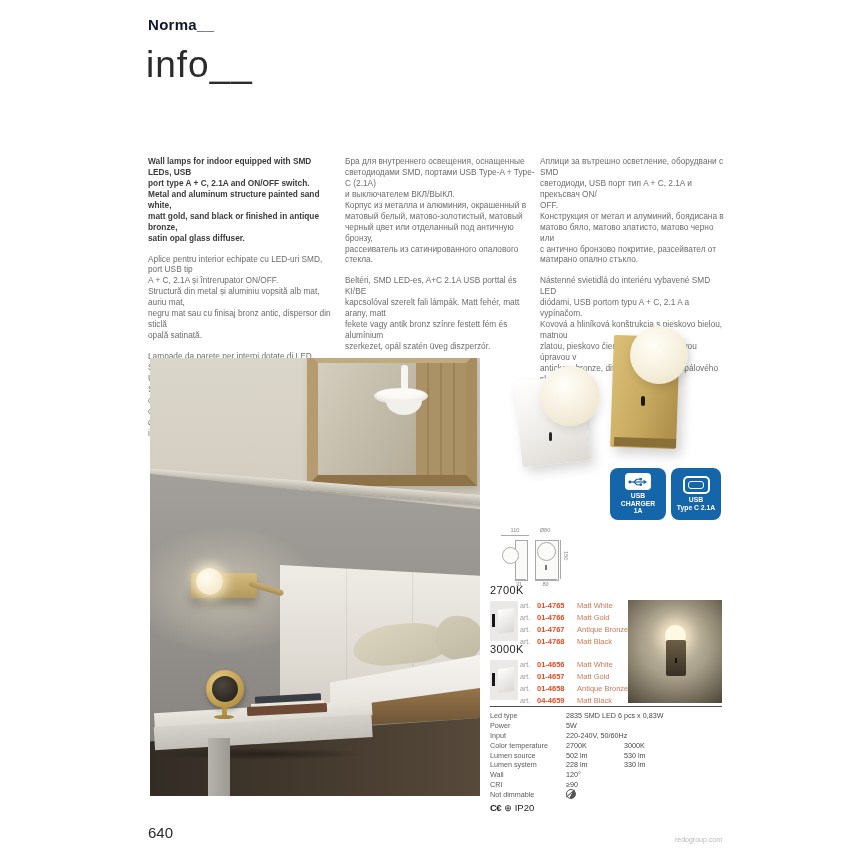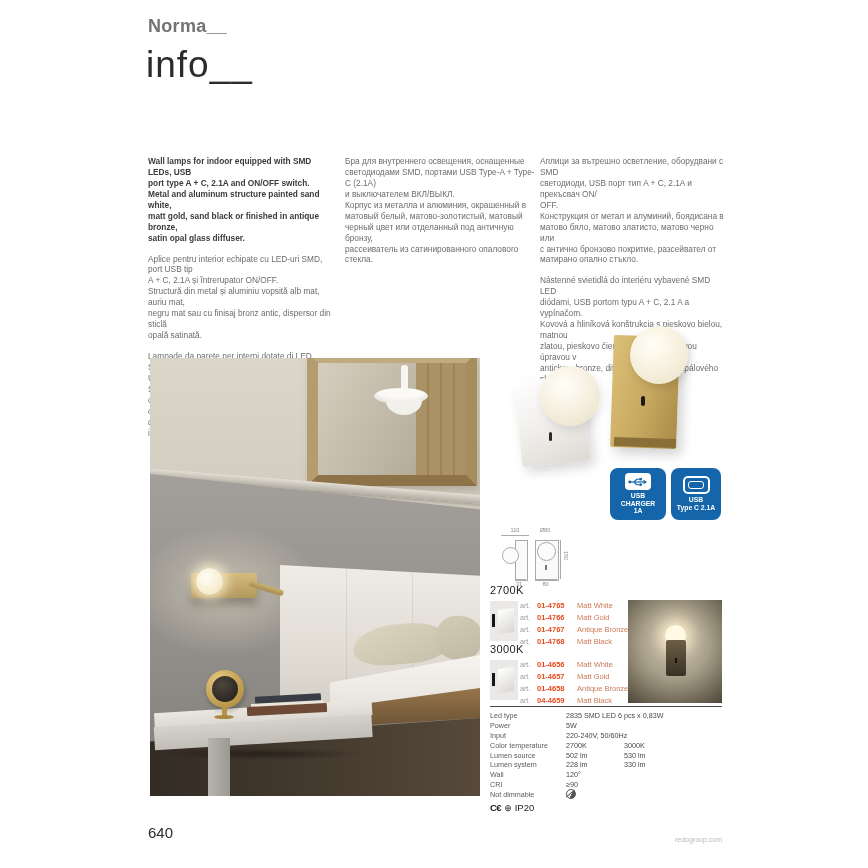--- a/index.html
+++ b/index.html
@@ -1,20 +1,20 @@
 <!DOCTYPE html>
 <html><head>
 <meta charset="utf-8">
 <style>
   html,body{margin:0;padding:0;background:#fff;}
   .page{position:relative;width:868px;height:868px;background:#fff;overflow:hidden;
         font-family:"Liberation Sans",sans-serif;color:#333;}
 
   
-  .brand{position:absolute;left:148px;top:16px;font-size:18px;font-weight:700;color:#737373;letter-spacing:.3px;}
+  .brand{position:absolute;left:148px;top:16px;font-size:15px;font-weight:700;color:#0f172a;letter-spacing:.3px;}
   .title{position:absolute;left:146px;top:44px;font-size:37px;font-weight:300;color:#2b2b2b;letter-spacing:1px;}
 
   
   .col{position:absolute;top:112px;font-size:8.3px;line-height:1.32;color:#6c6c6c;margin-top:44px;}
   .col1{left:148px;width:186px;}
   .col2{left:345px;width:190px;}
   .col3{left:540px;width:186px;}
   .para{margin:0 0 10px 0;white-space:pre-line;}
   .para.lead{font-weight:700;color:#3b3b3b;}
 
@@ -193,20 +193,24 @@
 in vetro opalino satinato.</p>
   </div>
   <div class="col col2">
     <p class="para">Бра для внутреннего освещения, оснащенные
 светодиодами SMD, портами USB Type-A + Type-C (2.1A)
 и выключателем ВКЛ/ВЫКЛ.
 Корпус из металла и алюминия, окрашенный в
 матовый белый, матово-золотистый, матовый
 черный цвет или отделанный под античную бронзу,
 рассеиватель из сатинированного опалового стекла.</p>
+    <p class="para">Beltéri, SMD LED-es, A+C 2.1A USB porttal és KI/BE
+kapcsolóval szerelt fali lámpák. Matt fehér, matt arany, matt
+fekete vagy antik bronz színre festett fém és alumínium
+szerkezet, opál szatén üveg diszperzór.</p>
   </div>
   <div class="col col3">
     <p class="para">Аплици за вътрешно осветление, оборудвани с SMD
 светодиоди, USB порт тип A + C, 2.1A и прекъсвач ON/
 OFF.
 Конструкция от метал и алуминий, боядисана в
 матово бяло, матово златисто, матово черно или
 с антично бронзово покритие, разсейвател от
 матирано опално стъкло.</p>
     <p class="para">Nástenné svietidlá do interiéru vybavené SMD LED

